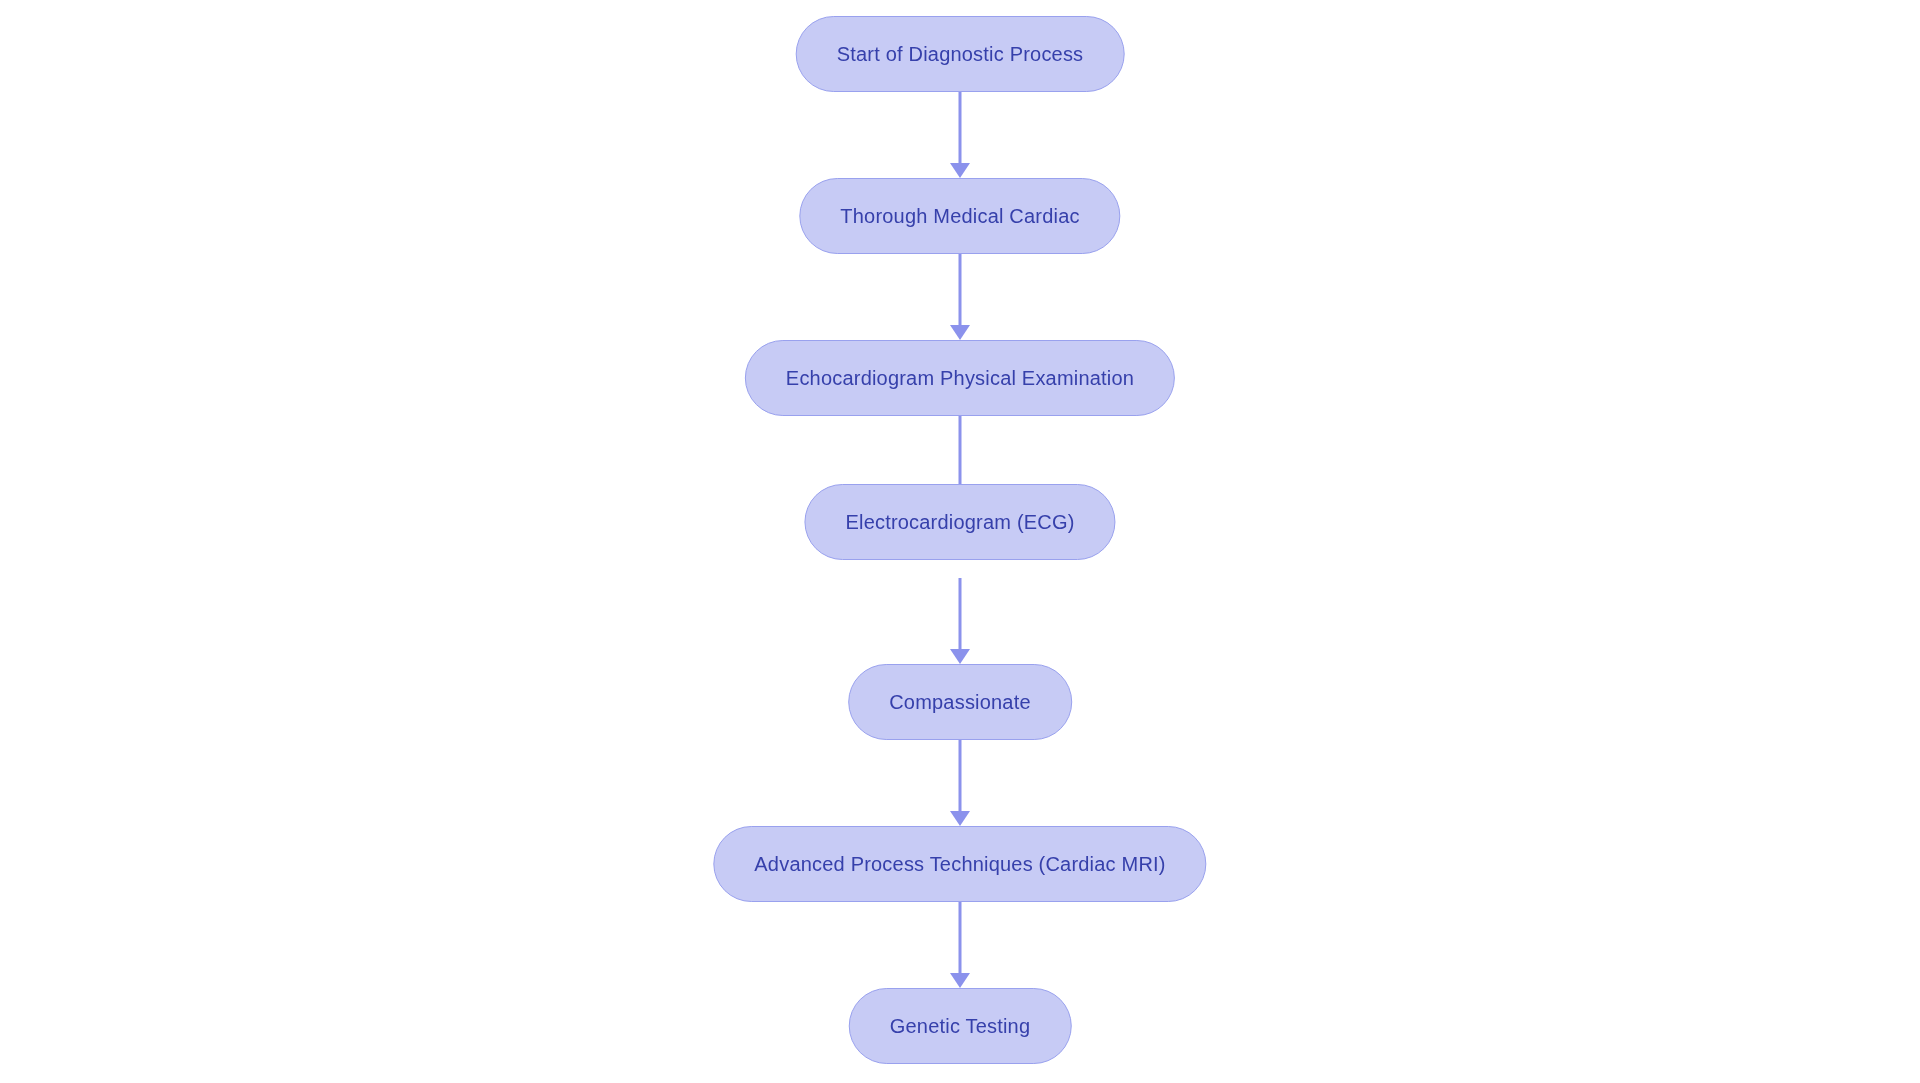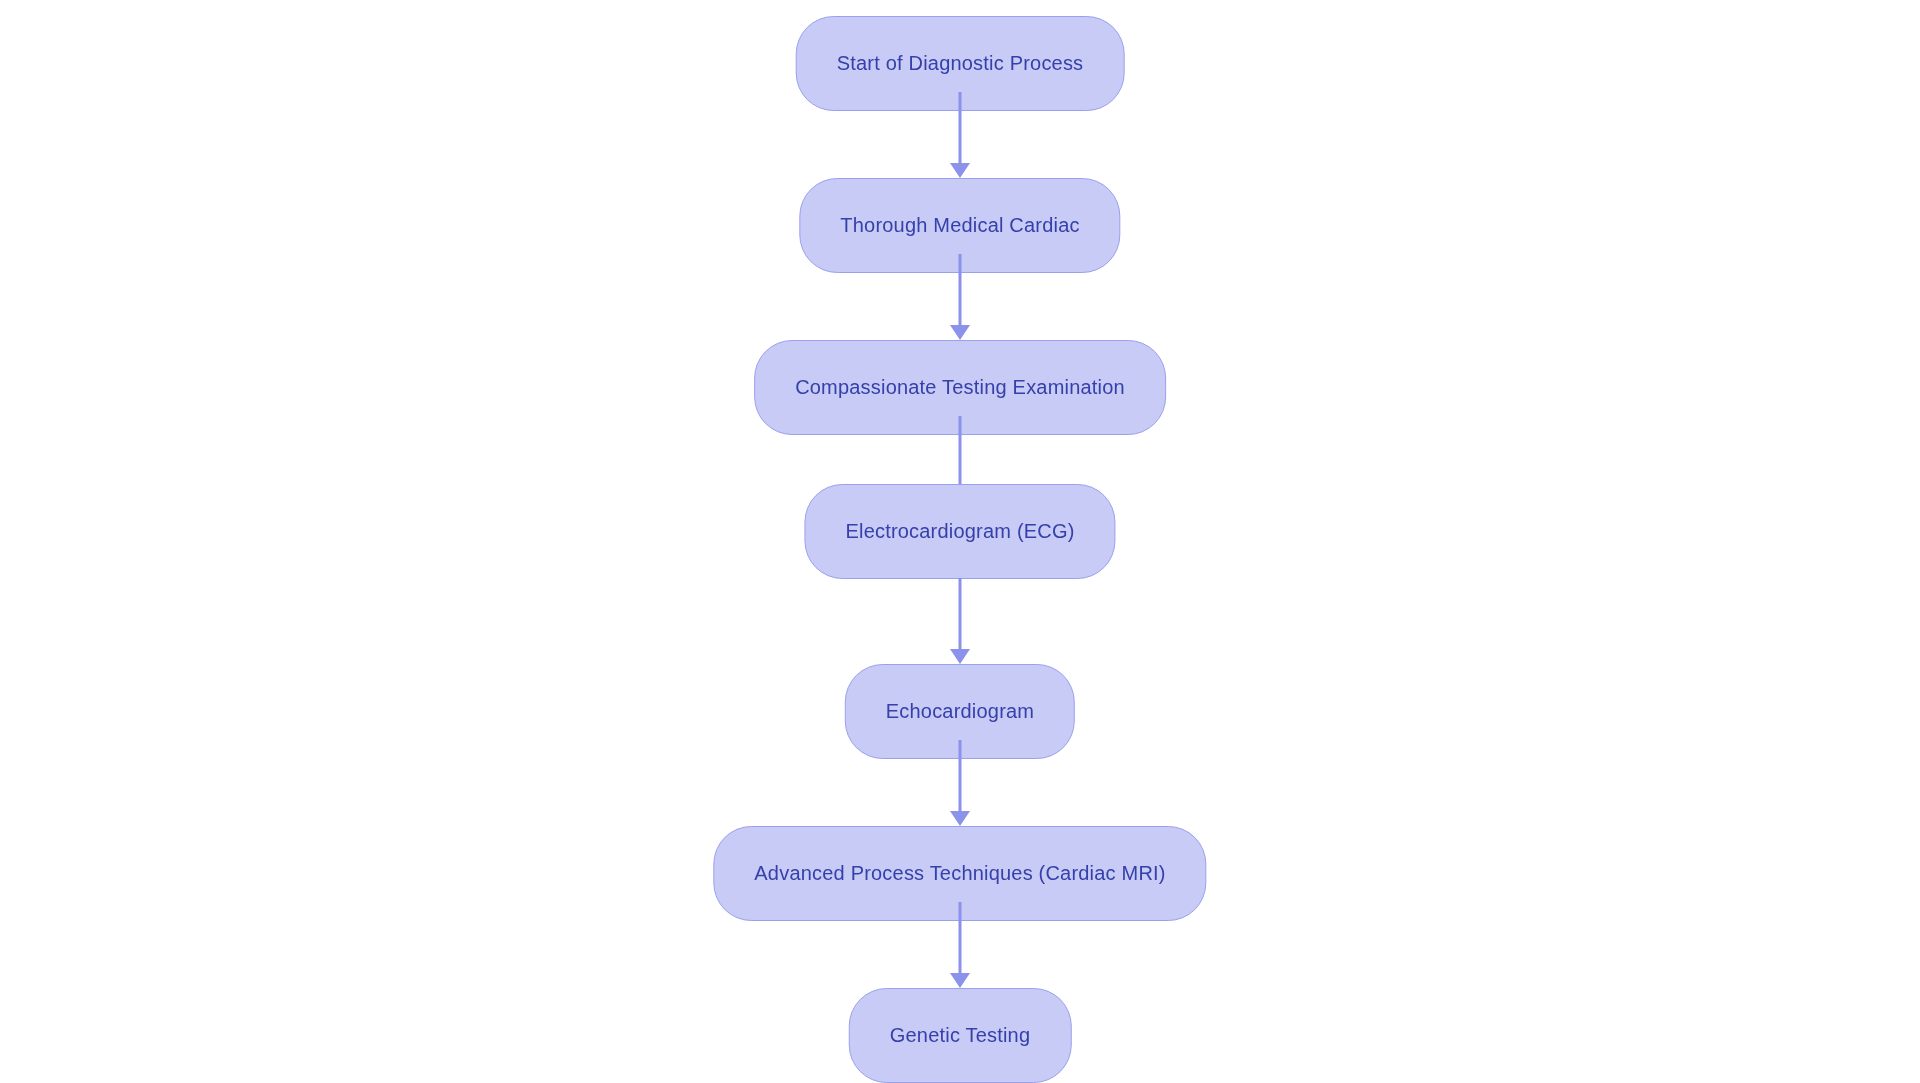--- a/index.html
+++ b/index.html
@@ -12,21 +12,21 @@
     position: relative;
     width: 1920px;
     height: 1083px;
     background: var(--canvas-bg, #ffffff);
     overflow: hidden;
   }
   .flow-node {
     position: absolute;
     left: var(--center-x, 960px);
     transform: translateX(-50%);
-    height: 95px;
+    height: 76px;
     box-sizing: border-box;
     display: flex;
     align-items: center;
     justify-content: center;
     padding: 0 40px;
     border-radius: 38px;
     background: var(--node-fill, #c7cbf5);
     border: 1.5px solid var(--node-border, #99a1ee);
     white-space: nowrap;
   }
@@ -63,31 +63,31 @@
         <span class="flow-node-label">Start of Diagnostic Process</span>
       </div>
       <div class="edge-line" style="top: 92px; height: 71px;"></div>
       <div class="edge-head" style="top: 163px;"></div>
       <div class="flow-node" style="top: 178px;">
         <span class="flow-node-label">Thorough Medical Cardiac</span>
       </div>
       <div class="edge-line" style="top: 254px; height: 71px;"></div>
       <div class="edge-head" style="top: 325px;"></div>
       <div class="flow-node" style="top: 340px;">
-        <span class="flow-node-label">Compassionate Testing Examination</span>
+        <span class="flow-node-label">Echocardiogram Physical Examination</span>
       </div>
       <div class="edge-line" style="top: 416px; height: 71px;"></div>
       <div class="edge-head" style="top: 487px;"></div>
       <div class="flow-node" style="top: 484px;">
         <span class="flow-node-label">Electrocardiogram (ECG)</span>
       </div>
       <div class="edge-line" style="top: 578px; height: 71px;"></div>
       <div class="edge-head" style="top: 649px;"></div>
       <div class="flow-node" style="top: 664px;">
-        <span class="flow-node-label">Echocardiogram</span>
+        <span class="flow-node-label">Compassionate</span>
       </div>
       <div class="edge-line" style="top: 740px; height: 71px;"></div>
       <div class="edge-head" style="top: 811px;"></div>
       <div class="flow-node" style="top: 826px;">
         <span class="flow-node-label">Advanced Process Techniques (Cardiac MRI)</span>
       </div>
       <div class="edge-line" style="top: 902px; height: 71px;"></div>
       <div class="edge-head" style="top: 973px;"></div>
       <div class="flow-node" style="top: 988px;">
         <span class="flow-node-label">Genetic Testing</span>

